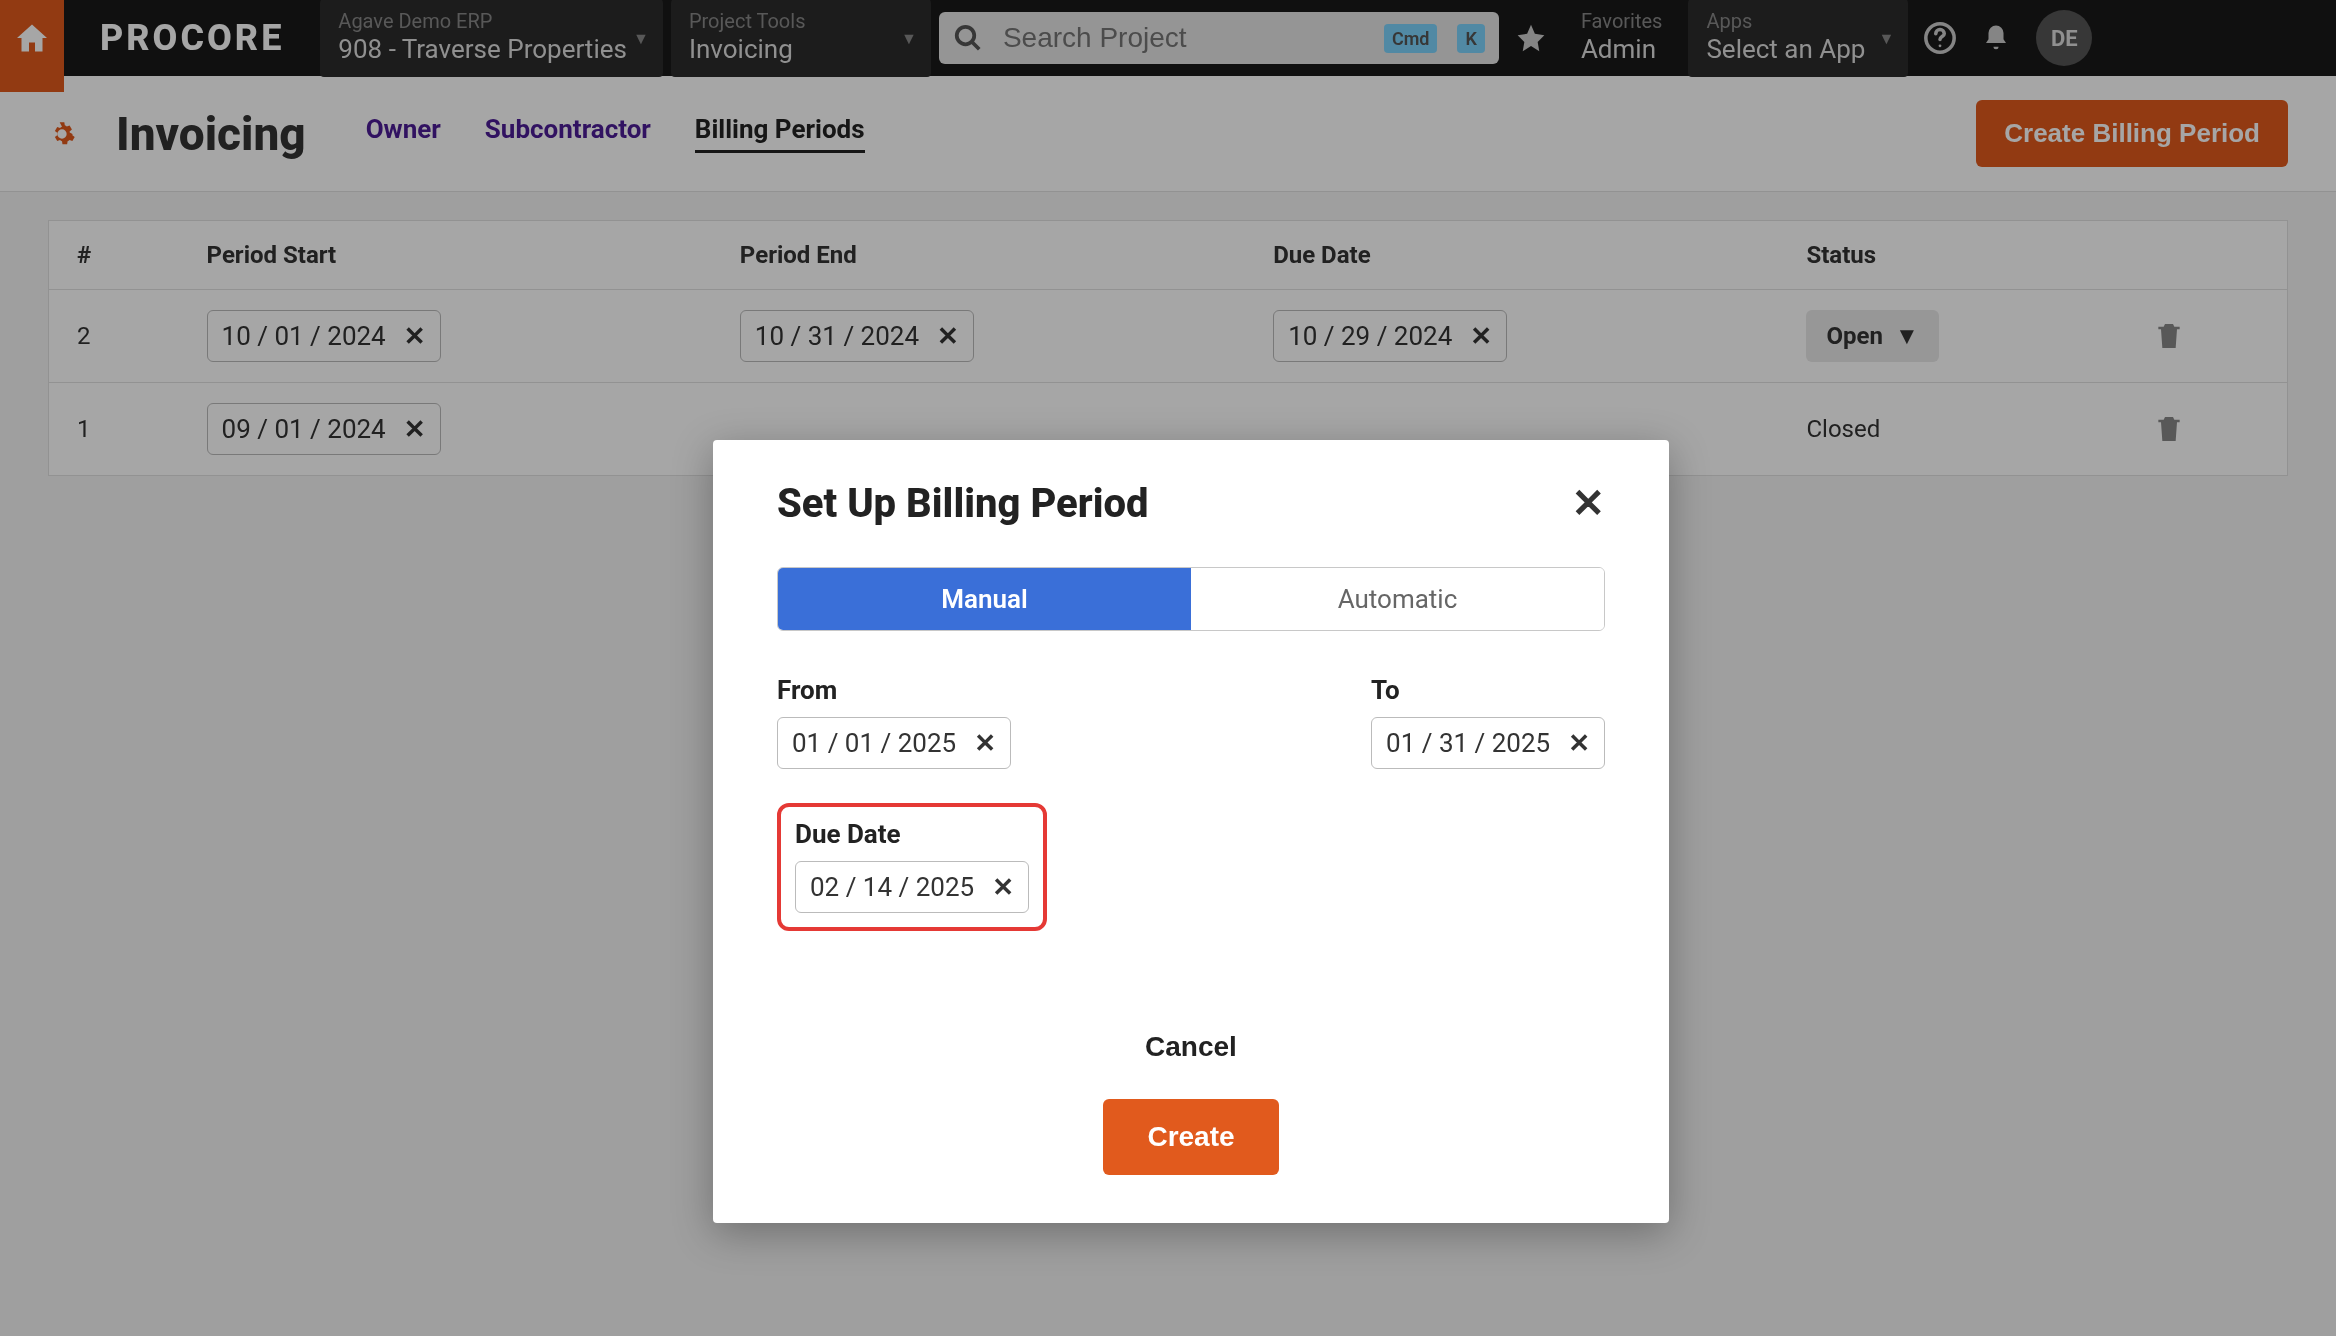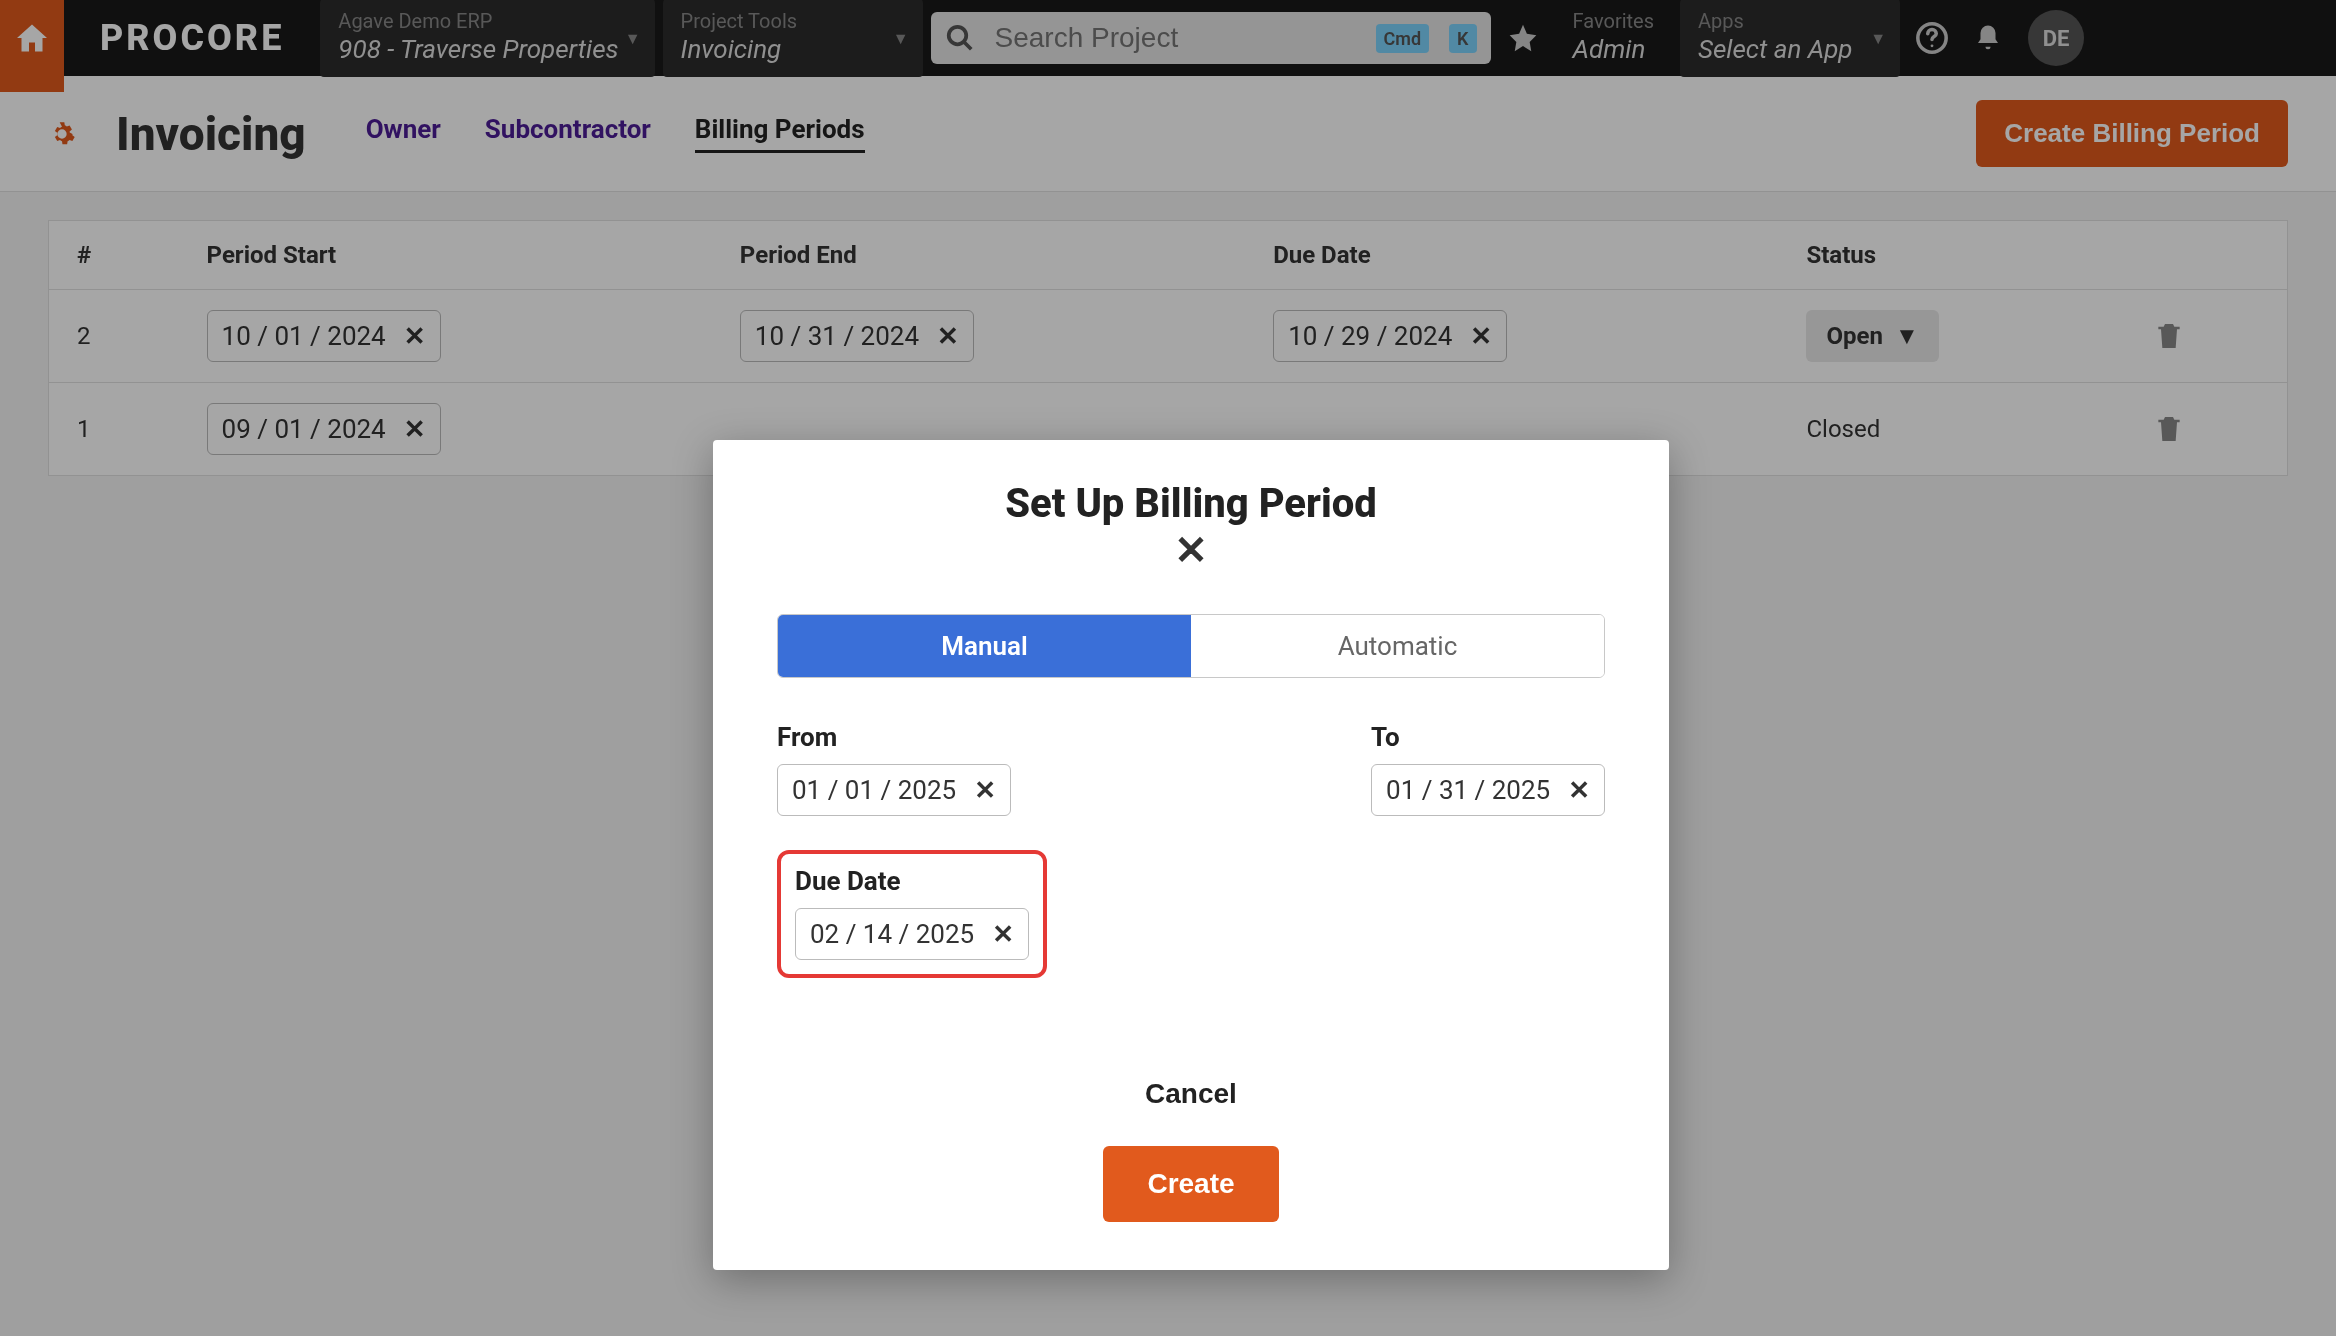--- a/index.html
+++ b/index.html
@@ -48,21 +48,20 @@
   }
   .nav-select-label {
     color: #888;
     font-size: 20px;
     line-height: 1.2;
   }
   .nav-select-value {
     color: #ddd;
     font-size: 26px;
     line-height: 1.3;
-    font-style: italic;
   }
   .nav-select .caret {
     position: absolute;
     right: 14px;
     top: 50%;
     transform: translateY(-50%);
     color: #888;
     font-size: 16px;
   }
   .search-wrap {
@@ -231,21 +230,20 @@
     background: white;
     border-radius: 4px;
     box-shadow: 0 10px 40px rgba(0,0,0,0.3);
     padding: 40px 64px 48px 64px;
   }
   .modal-header {
     display: flex;
     align-items: center;
     justify-content: space-between;
     margin-bottom: 40px;
-    flex-direction: column;
   }
   .modal-title {
     font-size: 40px;
     font-weight: 800;
     color: #222;
   }
   .modal-close {
     font-size: 40px;
     font-weight: 700;
     cursor: pointer;

